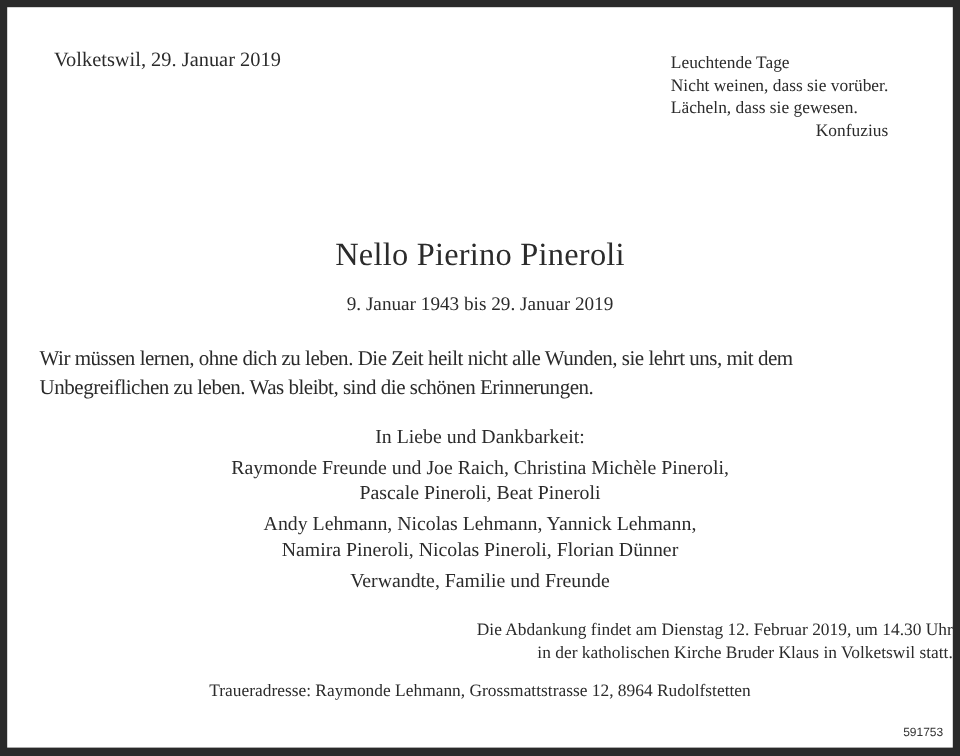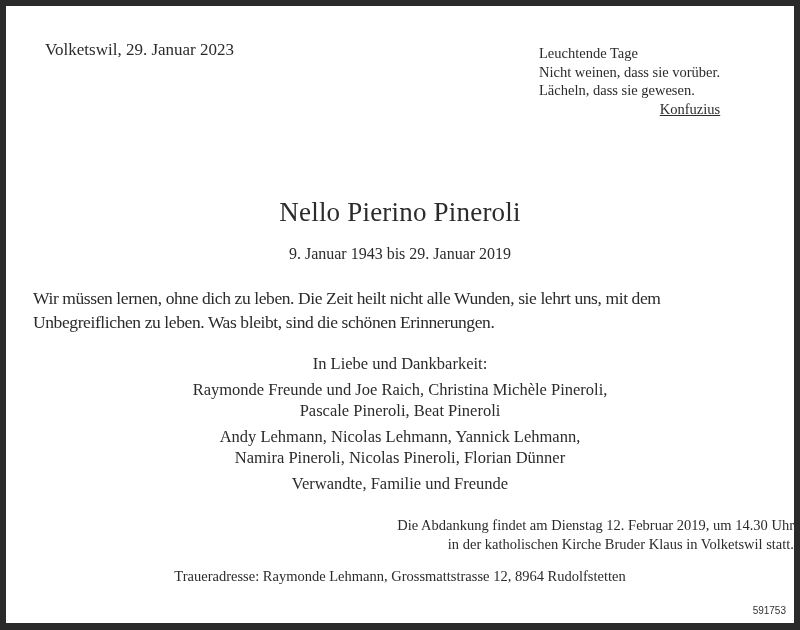--- a/index.html
+++ b/index.html
@@ -12,38 +12,38 @@
     color: #2b2b2b;
   }
   .page {
     position: absolute;
     left: 6px; top: 6px;
     width: 788px; height: 617px;
     background: #ffffff;
   }
   .abs { position: absolute; white-space: nowrap; }
   .place-date { left: 39px; top: 34px; font-size: 17px; }
-  .quote { left: 533px; top: 38px; font-size: 14.5px; line-height: 18.5px; }
-  .quote .author { display: block; text-align: right; text-decoration: underline; }
+  .quote { left: 553px; top: 38px; font-size: 14.5px; line-height: 18.5px; }
+  .quote .author { display: block; text-align: right; }
   .intro { left: 39px; top: 129px; width: 712px; font-size: 17.5px; line-height: 24px; white-space: normal; letter-spacing: -0.35px; }
   .name { left: 0; width: 788px; top: 191px; text-align: center; font-size: 27px; letter-spacing: 0.2px; }
   .dates { left: 0; width: 788px; top: 239px; text-align: center; font-size: 16px; }
   .saying { left: 27px; top: 280px; width: 725px; font-size: 17.5px; line-height: 24px; white-space: normal; letter-spacing: -0.4px; }
   .mourners { left: 0; width: 788px; top: 347px; text-align: center; font-size: 16.5px; line-height: 21px; }
   .mourners .group { margin-bottom: 5px; }
   .ceremony { left: 0; width: 788px; top: 510px; text-align: right; font-size: 14.5px; line-height: 19px; }
   .address { left: 0; width: 788px; top: 562px; text-align: center; font-size: 14.5px; }
   .ad-number { right: 8px; top: 599px; font-family: "Liberation Sans", "DejaVu Sans", sans-serif; font-size: 10px; color: #333; }
 </style>
 </head>
 <body>
 
 <div class="page">
 
-  <div class="abs place-date">Volketswil, 29. Januar 2023</div>
+  <div class="abs place-date">Volketswil, 29. Januar 2019</div>
 
   <div class="abs quote">
     <div>Leuchtende Tage</div>
     <div>Nicht weinen, dass sie vorüber.</div>
     <div>Lächeln, dass sie gewesen.</div>
     <span class="author">Konfuzius</span>
   </div>
 
 
   <div class="abs name">Nello Pierino Pineroli</div>

